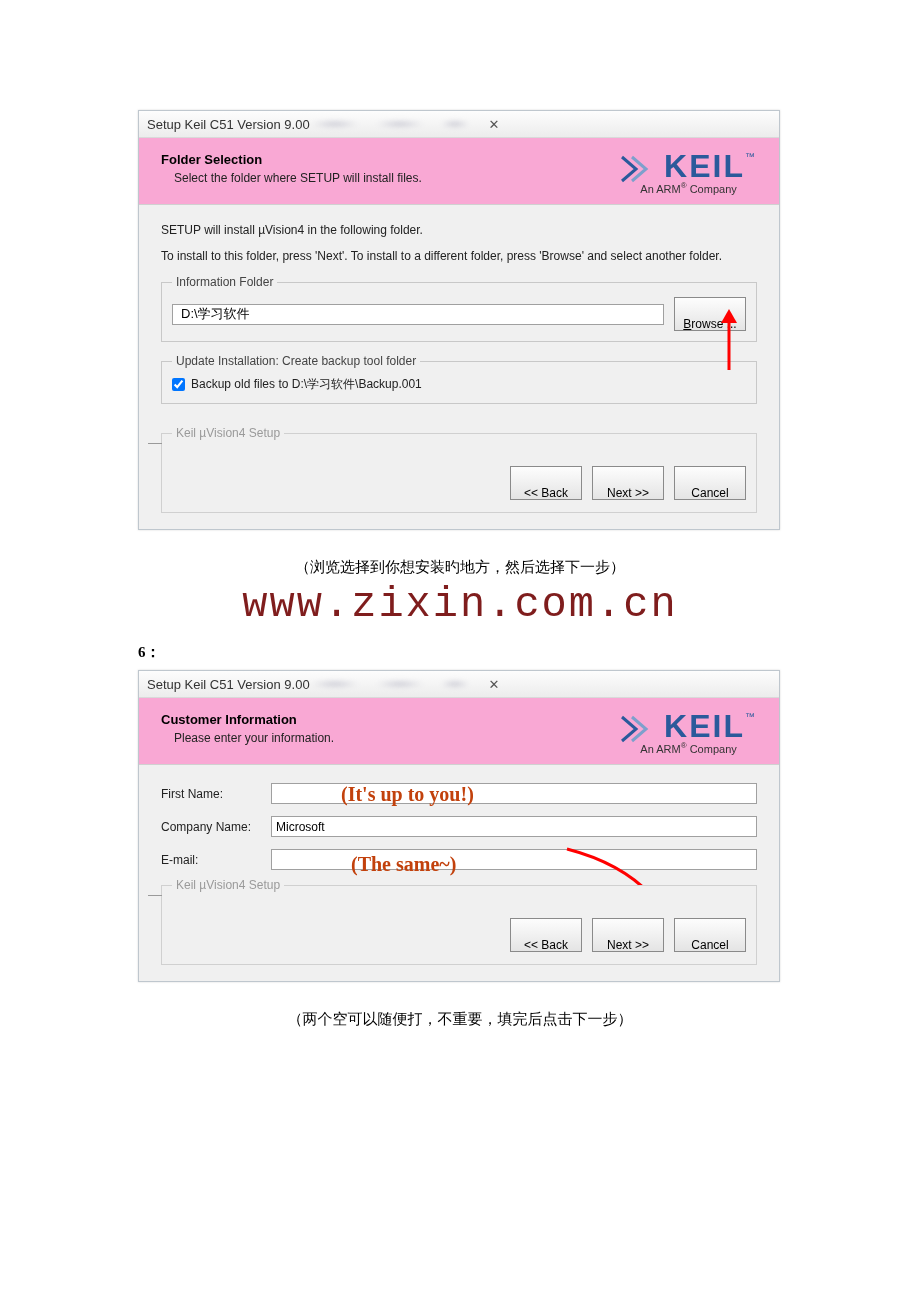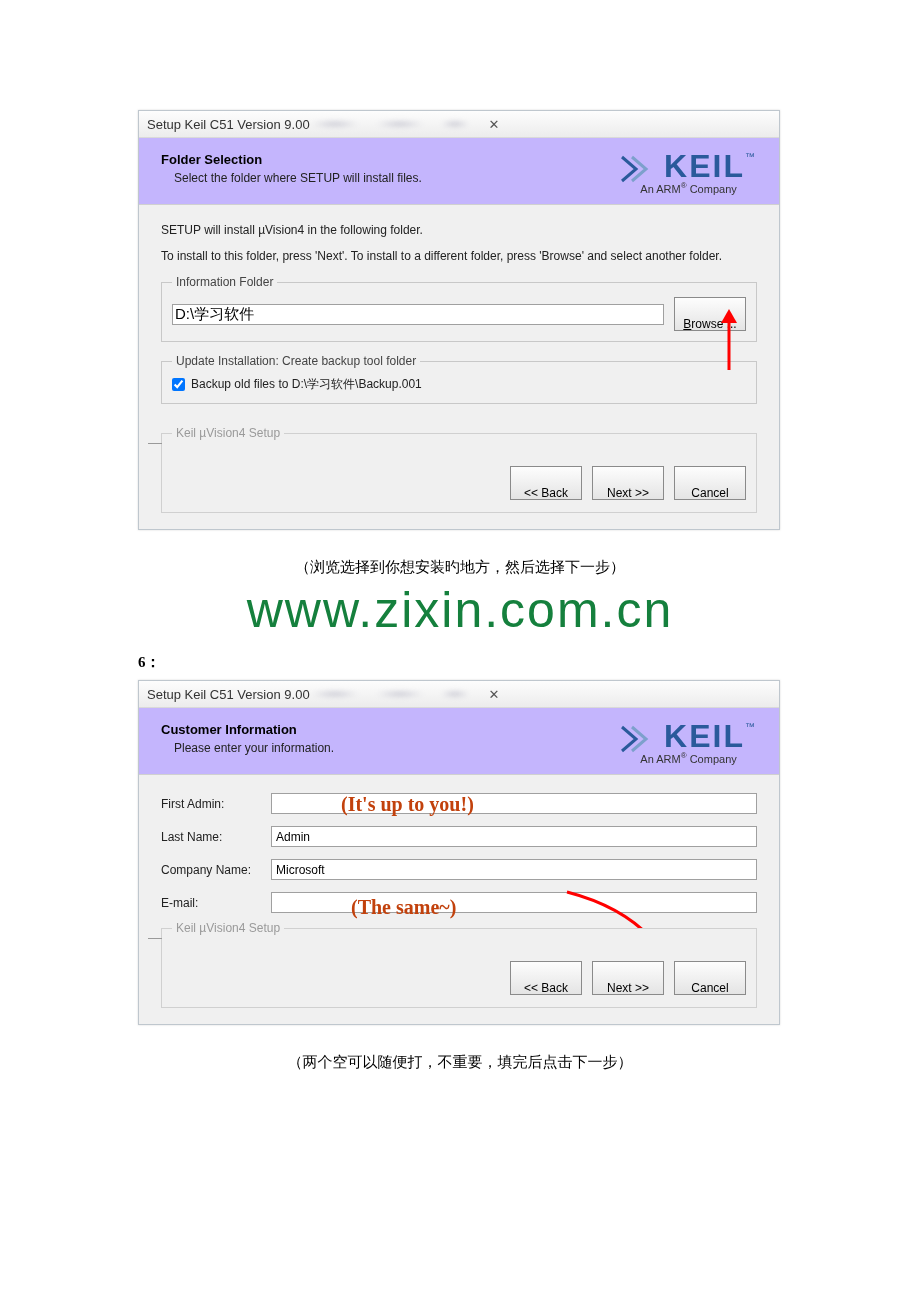--- a/index.html
+++ b/index.html
@@ -29,21 +29,21 @@
     padding: 0 8px;
     font-size: 13px;
     color: #333;
   }
   .title-bar .smudge{
     display:inline-block;width:50px;height:10px;margin-right:15px;
     background:radial-gradient(ellipse at center,#aab 0%,transparent 70%);
     filter:blur(2px);opacity:0.5;
   }
   .header-panel {
-    background: #c4b5fd;
+    background: #f9a8d4;
     padding: 14px 22px 10px 22px;
     border-bottom: 1px solid #d0d0d0;
     display: flex;
     justify-content: space-between;
     align-items: flex-start;
   }
   .header-panel .heading {
     font-weight: bold;
     font-size: 13px;
     margin-bottom: 4px;
@@ -82,22 +82,22 @@
     padding: 8px 10px 10px 10px;
     font-size: 12px;
   }
   fieldset legend { font-size: 12px; padding: 0 4px; color:#444;}
   .path-row { display: flex; gap: 10px; align-items: center; position:relative;}
   .path-input {
     flex: 1;
     height: 19px;
     border: 1px solid #a0a0a0;
     background: #fff;
-    font-size: 15px;
-    padding: 0 2px;
+    font-size: 13px;
+    padding: 0 8px;
   }
   .btn {
     min-width: 72px;
     height: 23px;
     border: 1px solid #8a8a8a;
     background: linear-gradient(#fdfdfd,#e4e4e4);
     font-size: 12px;
     cursor: pointer;
     text-align:center;
     line-height:21px;
@@ -120,23 +120,23 @@
   .btn-row-2 { position:relative;}
   .caption-cn {
     text-align: center;
     font-family: SimSun, serif;
     font-size: 15px;
     color: #000;
     margin: 28px 0 10px 0;
   }
   .watermark {
     text-align:center;
-    font-family: Liberation Sans, sans-serif;
-    font-size: 50px;
-    color: #15803d;
+    font-family: Liberation Mono, monospace;
+    font-size: 42px;
+    color: #7f1d1d;
     letter-spacing: 2px;
     margin: -6px 0 14px 0;
     font-weight: 500;
   }
   .step-label {
     font-family: SimSun, serif;
     font-weight: bold;
     font-size: 15px;
     margin: 6px 0 8px 0;
   }
@@ -243,27 +243,23 @@
             <polyline points="2,2 16,14 2,26" fill="none" stroke="#2a5a9b" stroke-width="3"></polyline>
             <polyline points="12,2 26,14 12,26" fill="none" stroke="#7da0cc" stroke-width="3"></polyline>
           </svg><span>KEIL</span><span class="tm">™</span>
         </div>
         <div class="logo-line2"><span>An ARM</span><sup>®</sup><span> Company</span></div>
       </div>
     </div>
     <div class="body-panel" style="padding-bottom:2px;">
 
       <div class="form-row" style="position:relative;">
-        <label>First Admin:</label>
+        <label>First Name:</label>
         <input class="form-input" value="" style="">
         <span class="overlay-red" style="left:180px;top:0;">(It's up to you!)</span>
-      </div>
-      <div class="form-row">
-        <label>Last Name:</label>
-        <input class="form-input" value="Admin" style="">
       </div>
       <div class="form-row">
         <label>Company Name:</label>
         <input class="form-input" value="Microsoft" style="">
       </div>
       <div class="form-row" style="position:relative;margin-bottom:2px;">
         <label>E-mail:</label>
         <input class="form-input" value="" style="">
         <span class="overlay-red" style="left:190px;top:4px;">(The same~)</span>
         <svg class="arrow-svg" style="left:400px;top:-6px;" width="110" height="70" viewBox="0 0 110 70">

